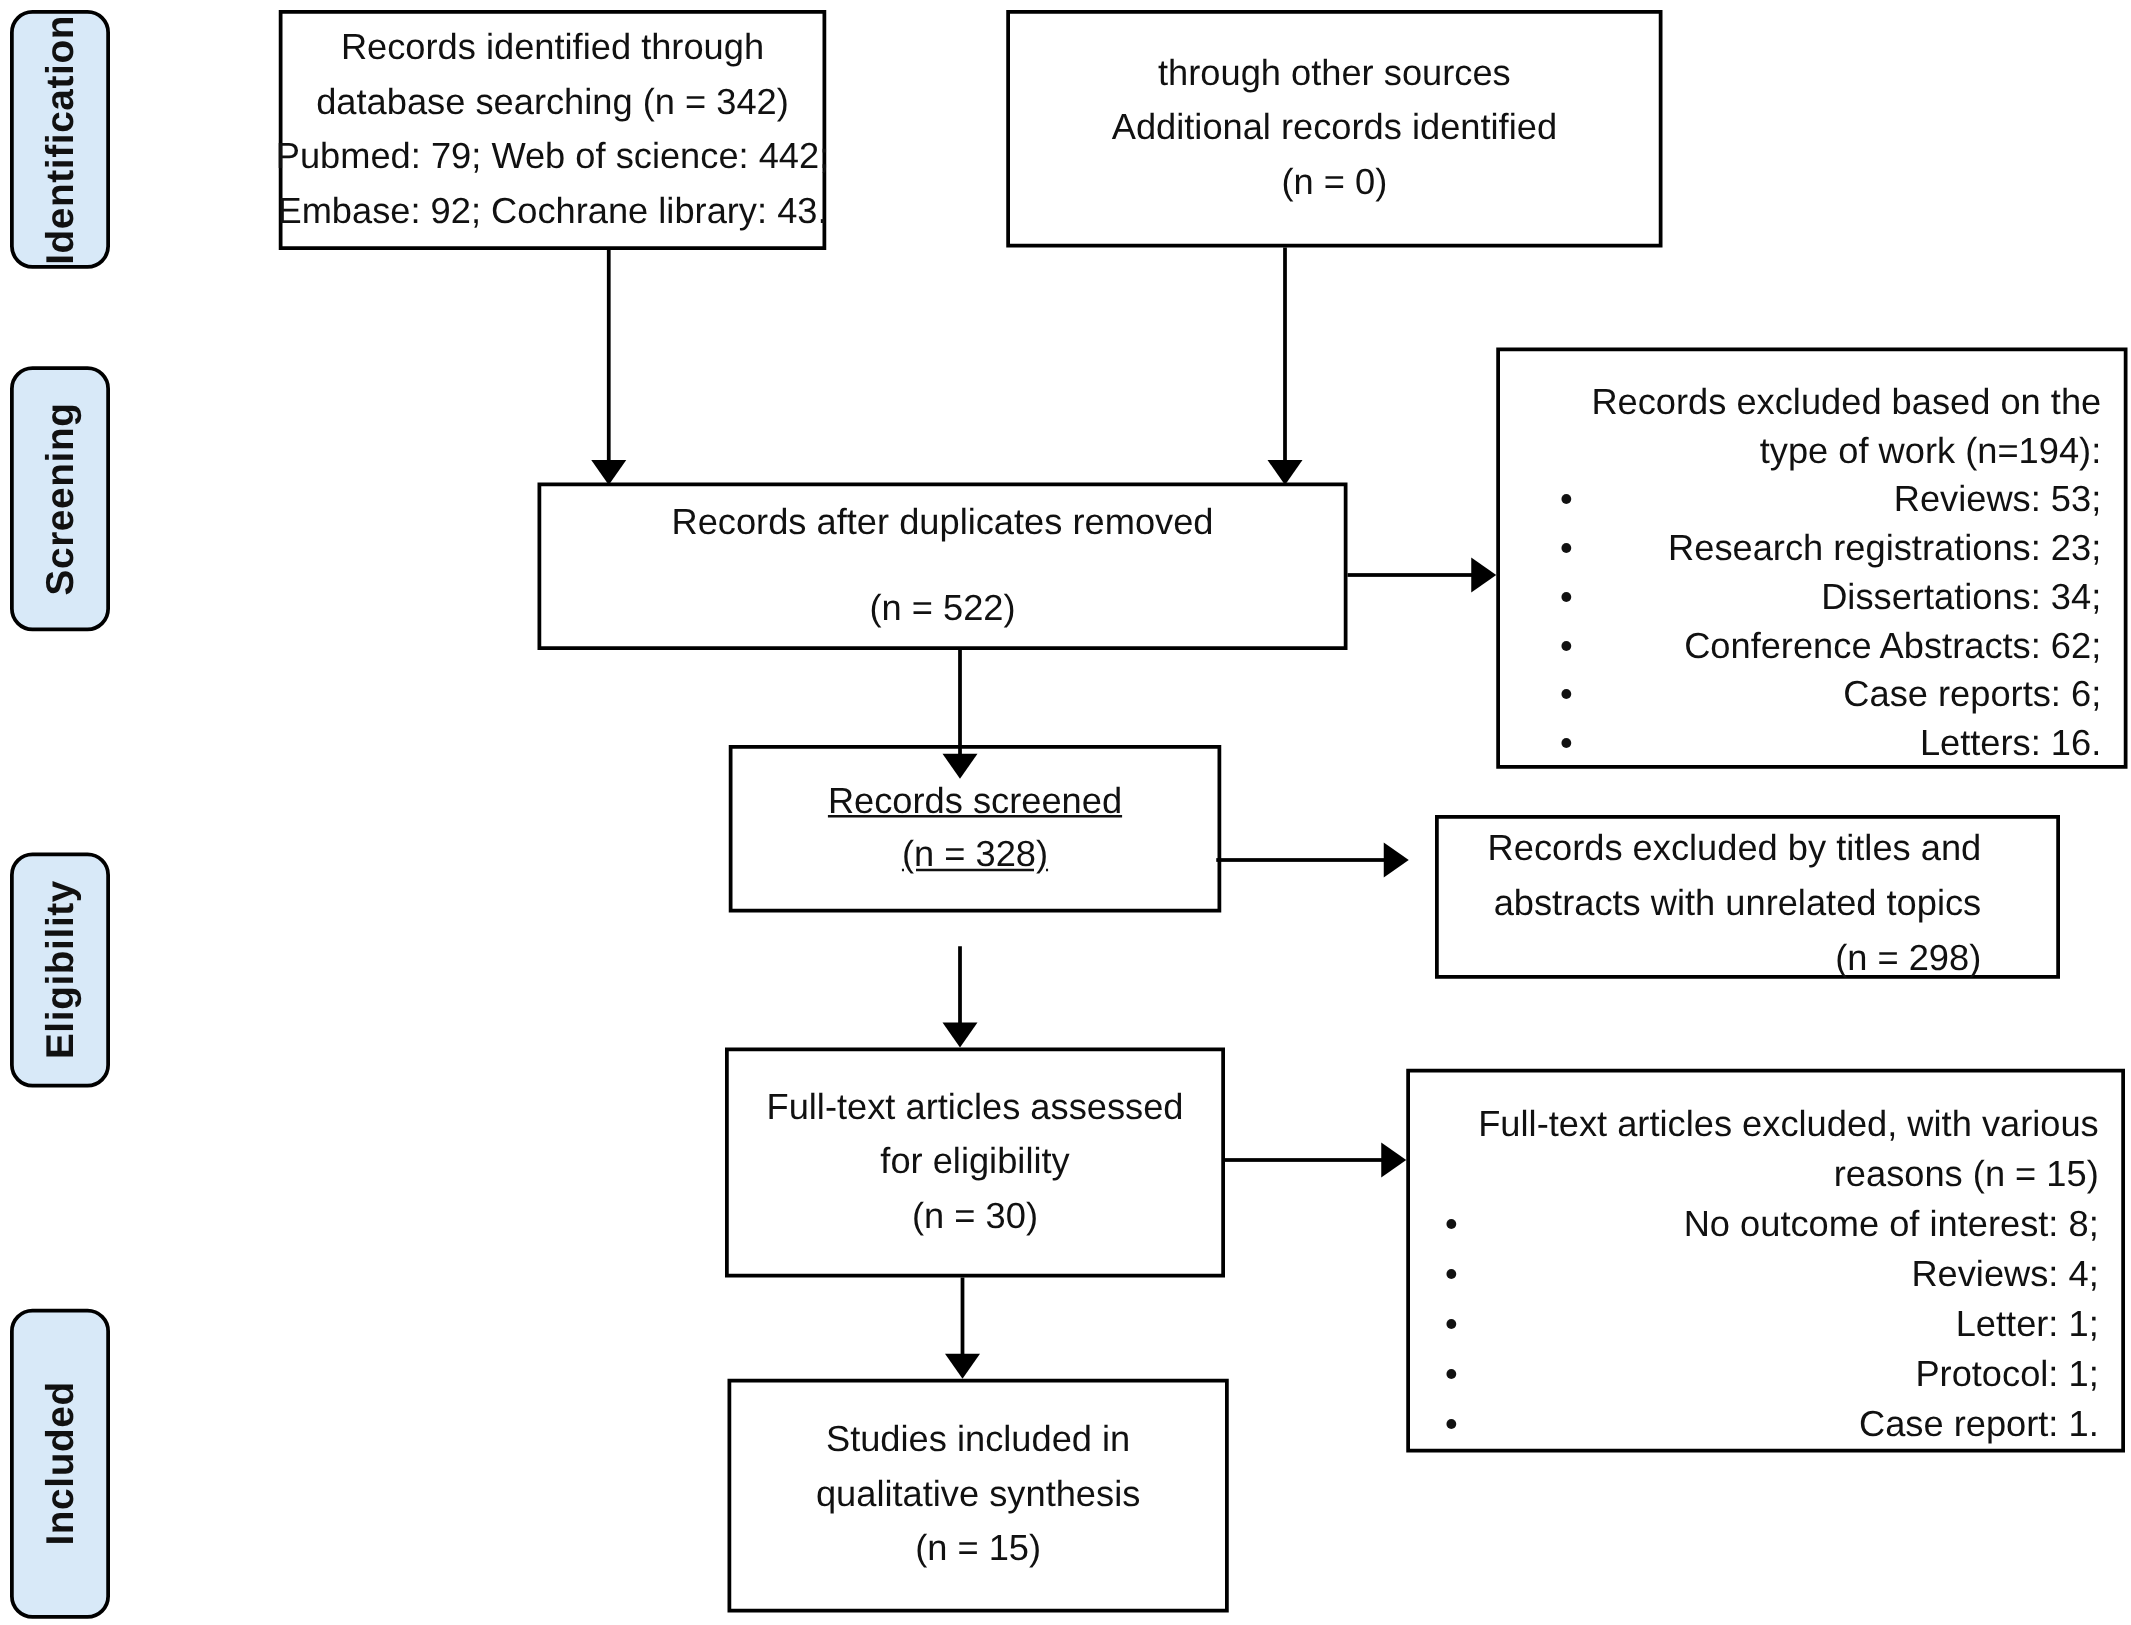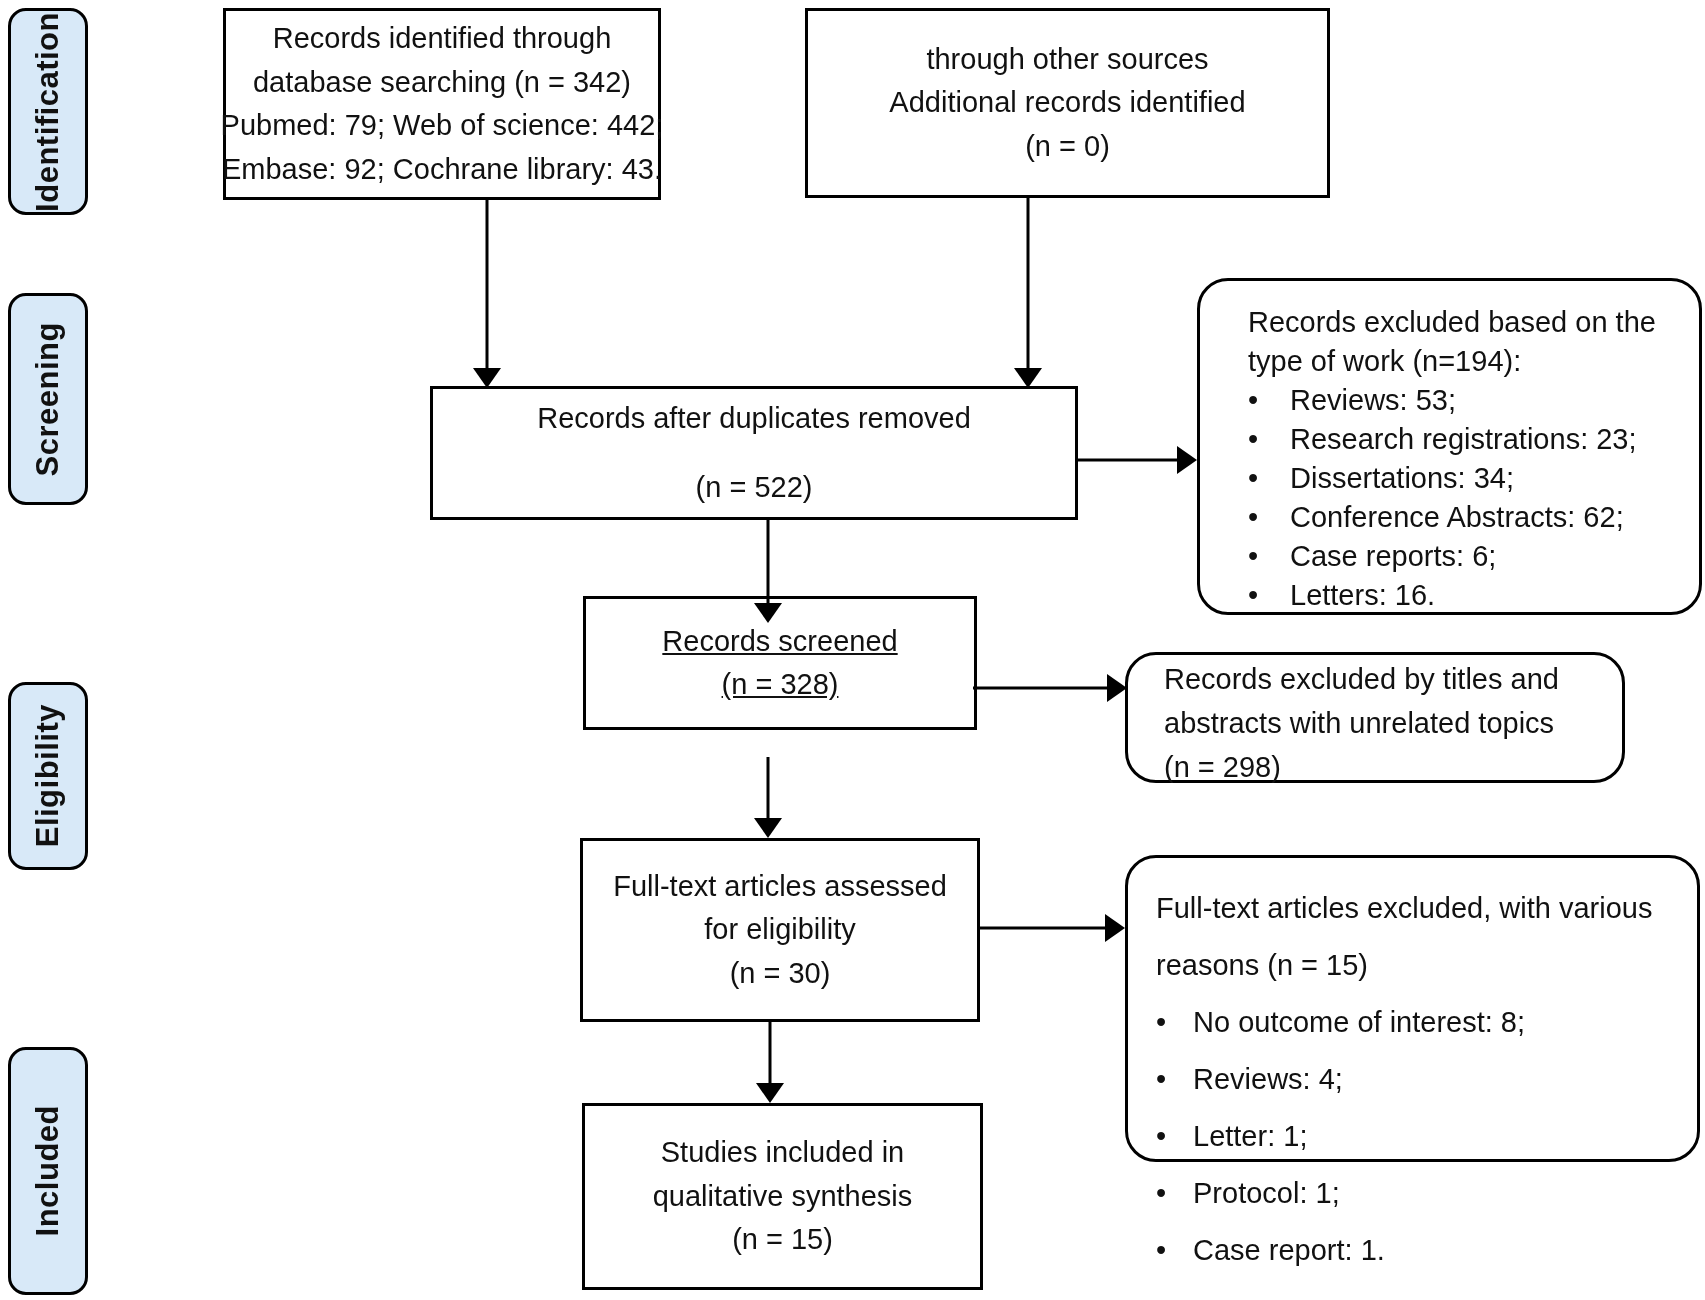--- a/index.html
+++ b/index.html
@@ -49,22 +49,21 @@
     line-height: 1.5;
   }
   .node.center {
     display: flex;
     flex-direction: column;
     align-items: center;
     justify-content: center;
     text-align: center;
   }
   .node.leftalign {
-    text-align: left;
-    border-radius: 31px;
+    text-align: right;
   }
   .node .line { white-space: nowrap; }
 
   .node-title { margin: 0; }
   ul.bullets {
     list-style: none;
     margin: 0;
     padding: 0;
   }
   ul.bullets li {
@@ -74,21 +73,21 @@
     content: "\2022";
     position: absolute;
     left: 0;
     top: 0;
   }
 
   
   #box-excluded-type { padding: 22px 18px 10px 48px; line-height: 39px; }
   #box-excluded-type ul.bullets li { padding-left: 42px; }
   #box-excluded-titles { padding: 20px 60px 10px 21px; line-height: 44px; display:flex; align-items:center; }
-  #box-fulltext-excluded { padding: 22px 18px 10px 28px; line-height: 57px; }
+  #box-fulltext-excluded { padding: 22px 18px 10px 28px; line-height: 40px; }
   #box-fulltext-excluded ul.bullets li { padding-left: 37px; }
 
   
   .arrow-down { position: absolute; }
   .arrow-down .shaft {
     position: absolute;
     left: 50%; transform: translateX(-50%);
     top: 0;
     width: 3px;
     height: calc(100% - 18px);
@@ -168,21 +167,21 @@
       <li>Case reports: 6;</li>
       <li>Letters: 16.</li>
     </ul>
   </div>
 
   <div class="node center" style="left:583px; top:596px; width:394px; height:134px;text-decoration:underline;">
     <div class="line">Records screened</div>
     <div class="line">(n = 328)</div>
   </div>
 
-  <div class="node leftalign" id="box-excluded-titles" style="left:1125px; top:652px; width:500px; height:131px;padding-left:36px;">
+  <div class="node leftalign" id="box-excluded-titles" style="left:1148px; top:652px; width:500px; height:131px;padding-left:36px;">
     <div>Records excluded by titles and abstracts with unrelated topics (n = 298)</div>
   </div>
 
   <div class="node center" style="left:580px; top:838px; width:400px; height:184px;">
     <div class="line">Full-text articles assessed</div>
     <div class="line">for eligibility</div>
     <div class="line">(n = 30)</div>
   </div>
 
   <div class="node leftalign" id="box-fulltext-excluded" style="left:1125px; top:855px; width:575px; height:307px;">

